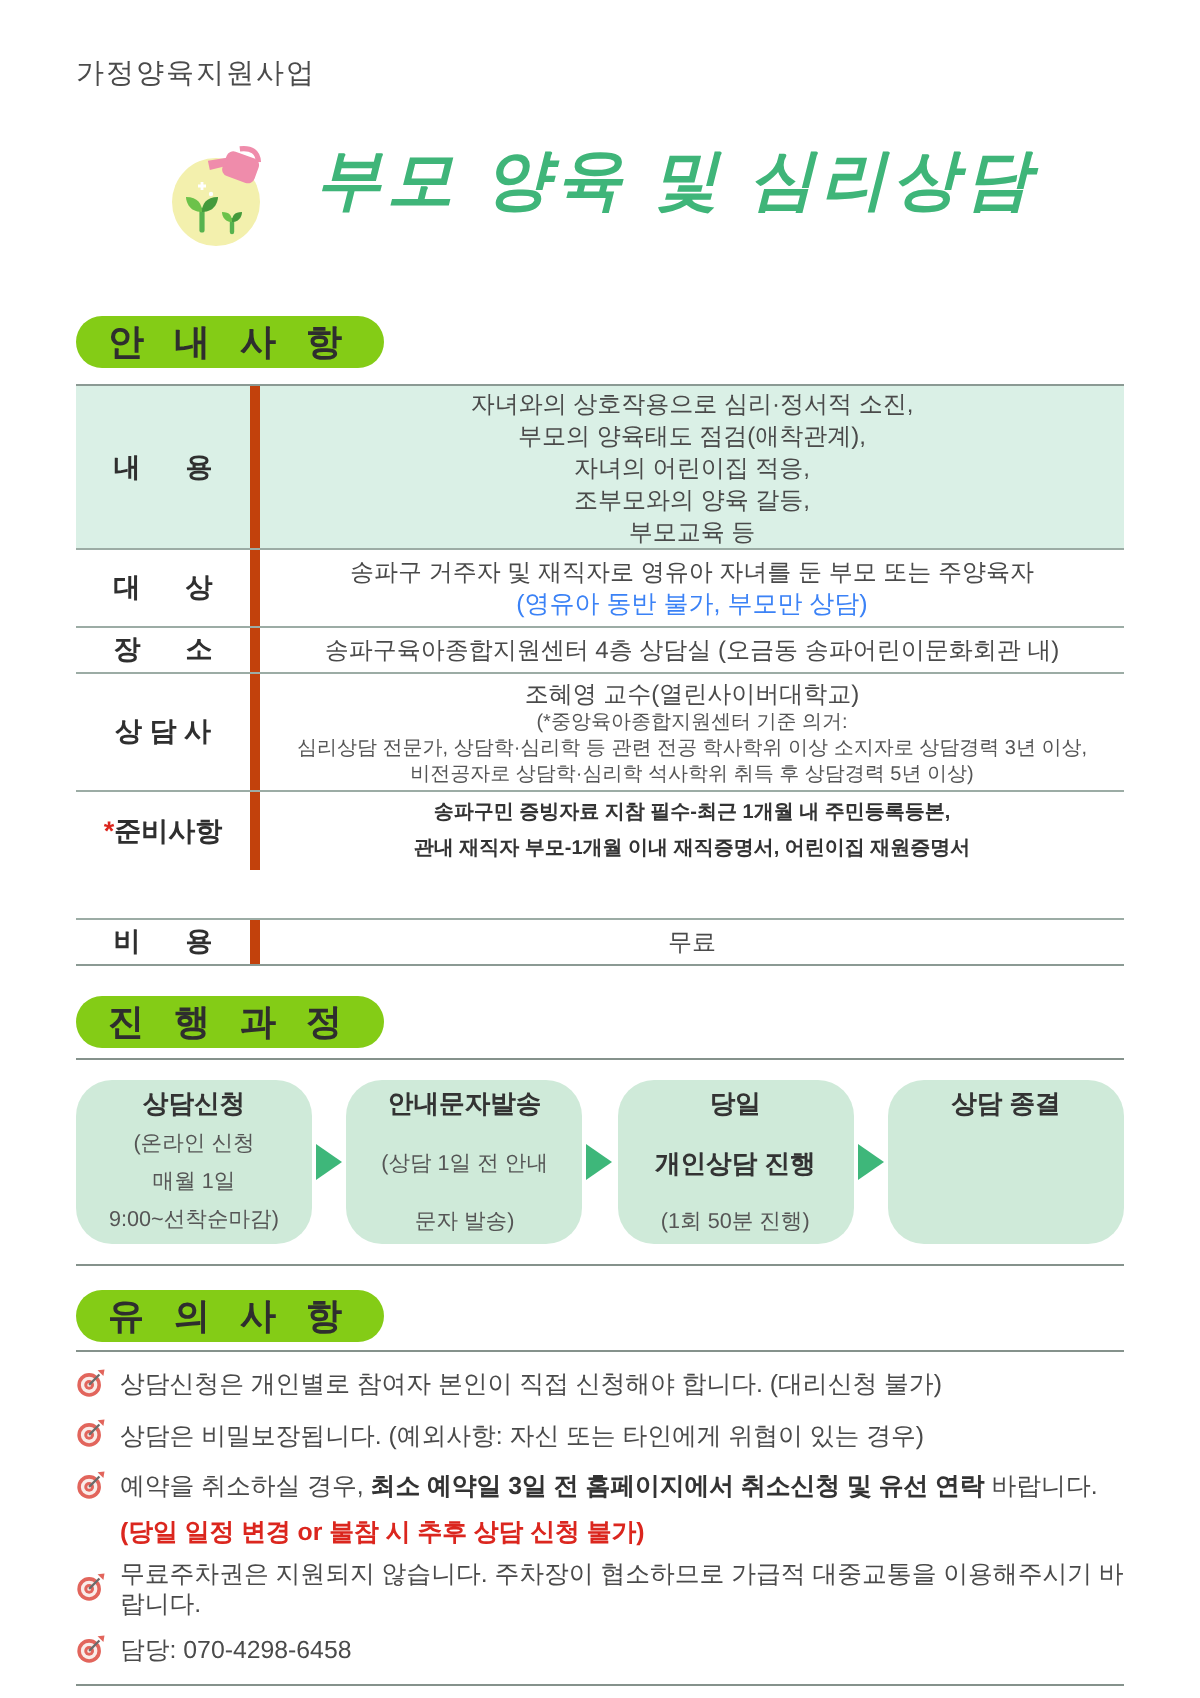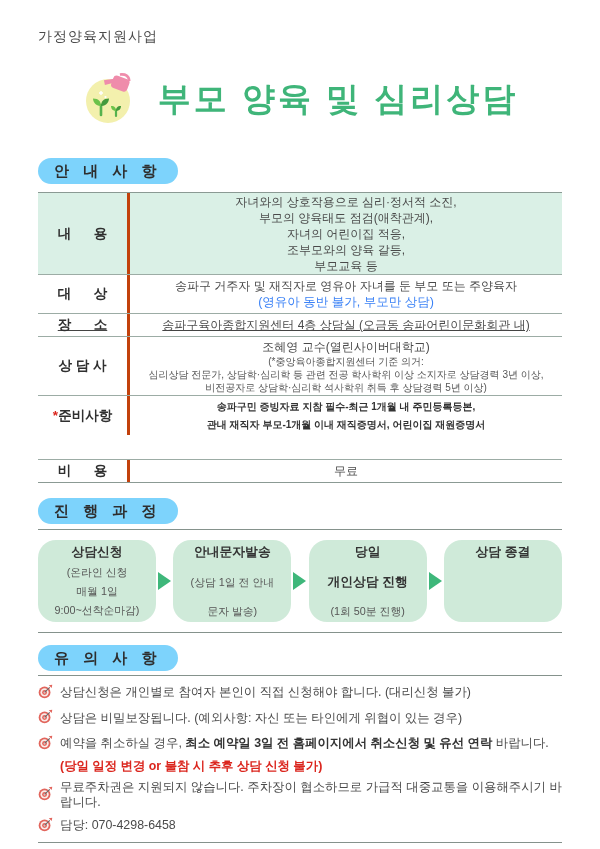--- a/index.html
+++ b/index.html
@@ -6,38 +6,38 @@
   html,body { background:#ffffff; }
   body {
     width:600px; height:849px;
     font-family:"Liberation Sans", sans-serif;
     color:#444444;
   }
   .page { position:relative; width:600px; height:849px; padding:28px 38px 0 38px; background:#fff; overflow:hidden; }
 
   .program-label { font-size:14px; color:#4b4b4b; letter-spacing:1px; }
 
-  .title-row { display:flex; justify-content:center; align-items:center; gap:20px; margin-top:22px; height:62px; }
+  .title-row { display:flex; justify-content:center; align-items:flex-start; gap:20px; margin-top:22px; height:62px;font-style:italic; }
   .title-text { font-size:33px; font-weight:bold; color:#3fb579; letter-spacing:3px; }
 
   .badge {
-    display:inline-block; background:#7dd3fc; border-radius:14px;
-    padding:4px 16px; font-size:15px; font-weight:bold; letter-spacing:5px;
+    display:inline-block; background:#84cc16; border-radius:14px;
+    padding:4px 16px; font-size:18px; font-weight:bold; letter-spacing:5px;
     color:#2e2e2e; line-height:18px;
   }
 
   
   .info-table { width:524px; margin-top:8px; border-top:1.6px solid #8b9a94; border-bottom:1.6px solid #8b9a94; }
   .i-row { display:flex; border-top:1px solid #9caca5; }
   .i-row:first-child { border-top:none; }
   .i-row.hl { background:#daf0e6; }
   .label-cell {
     width:92px; flex:0 0 92px; display:flex; align-items:center; justify-content:center;
     font-weight:bold; font-size:13.5px; color:#2f2f2f; white-space:pre;
-    border-right:3px solid #c2410c; text-align:center; padding:2px;
+    border-right:5px solid #c2410c; text-align:center; padding:2px;
   }
   .content-cell {
     flex:1; display:flex; flex-direction:column; justify-content:center; align-items:center;
     text-align:center; padding:4px 6px; font-size:12px; line-height:16px; color:#4a4a4a;
   }
   .content-cell .red-bold { color:#3b82f6; font-weight:normal; font-size:12.5px; }
   .content-cell .small { font-size:10px; line-height:13px; color:#555; }
   .content-cell .bold { font-weight:bold; font-size:10px; color:#333; line-height:18px; }
   .star { color:#db261e; font-weight:bold; }
 
@@ -115,21 +115,21 @@
         <div>부모교육 등</div>
       </div>
     </div>
     <div class="i-row" style="height:39px;">
       <div class="label-cell">대      상</div>
       <div class="content-cell">
         <div>송파구 거주자 및 재직자로 영유아 자녀를 둔 부모 또는 주양육자</div>
         <div class="red-bold">(영유아 동반 불가, 부모만 상담)</div>
       </div>
     </div>
-    <div class="i-row" style="height:23px;text-decoration:underline;">
+    <div class="i-row" style="height:23px;">
       <div class="label-cell">장      소</div>
       <div class="content-cell">
         <div>송파구육아종합지원센터 4층 상담실 (오금동 송파어린이문화회관 내)</div>
       </div>
     </div>
     <div class="i-row" style="height:59px;">
       <div class="label-cell">상 담 사</div>
       <div class="content-cell">
         <div>조혜영 교수(열린사이버대학교)</div>
         <div class="small">(*중앙육아종합지원센터 기준 의거:</div>

